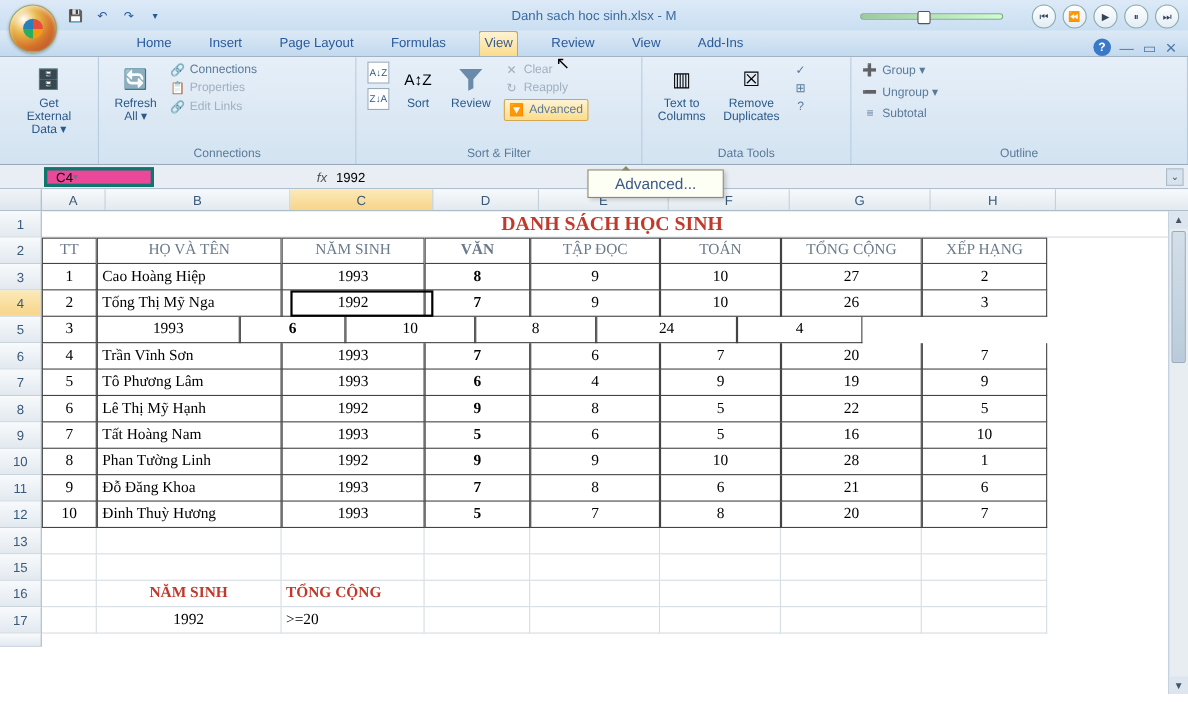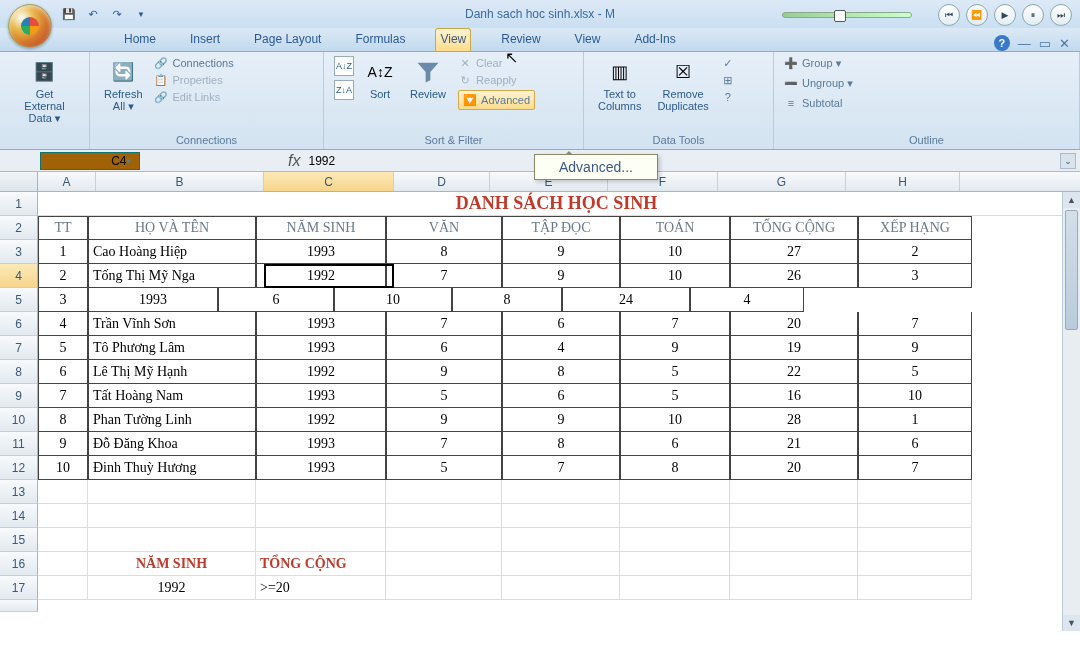--- a/index.html
+++ b/index.html
@@ -36,43 +36,43 @@
 .disabled { color: #a0b0bf; }
 .sort-mini { width: 20px; height: 20px; border: 1px solid #9ab; background: #fff; font-size: 9px; display:flex; align-items:center; justify-content:center; color:#2a5a8a;}
 .advanced-active { background: linear-gradient(#fef3d2,#fbdc8c); border: 1px solid #d4a84a; border-radius: 2px; padding: 2px 4px; }
 
 .tooltip { position: absolute; left: 534px; top: 154px; background: #fdfef4; border: 1px solid #8a8a6a; padding: 4px 24px; color: #3a5a8a; font-size: 14px; box-shadow: 2px 2px 4px rgba(0,0,0,.2); z-index: 50; }
 .tooltip::before { content:""; position:absolute; top:-8px; left:30px; border: 4px solid transparent; border-bottom-color: #8a8a6a; }
 
 .cursor { position: absolute; left: 505px; top: 48px; z-index: 60; font-size: 16px; color:#000; pointer-events:none; }
 
 .formula-bar { height: 22px; background: #e8eef4; border-bottom: 1px solid #abc; display: flex; align-items: center; }
-.name-box { width: 100px; border: 1px solid #0f766e; background: #a16207; margin-left: 40px; padding: 1px 8px; height: 18px; font-size: 12px; display:flex; align-items:center; justify-content:flex-end; }
+.name-box { width: 100px; border: 3px solid #0f766e; background: #ec4899; margin-left: 40px; padding: 1px 8px; height: 18px; font-size: 12px; display:flex; align-items:center; justify-content:flex-start; }
 .name-box::after { content: "▾"; font-size: 9px; color: #678; }
 .fx-sep { width: 140px; }
-.fx-lbl { font-style: italic; color: #555; margin: 0 8px; font-size: 16px; }
+.fx-lbl { font-style: italic; color: #555; margin: 0 8px; font-size: 12px; }
 .fx-val { font-size: 12px; }
 .fb-expand { margin-left:auto; margin-right:4px; width:16px; height:16px; background:#d8e3ee; border:1px solid #abc; display:flex; align-items:center; justify-content:center; font-size:9px; color:#456;}
 
 .sheet-area { position: relative; height: 459px; overflow: hidden; }
 .col-headers { display: flex; height: 20px; background: linear-gradient(#f8fafc,#e2e9ef); border-bottom: 1px solid #a5b5c4; }
 .corner { width: 38px; border-right: 1px solid #a5b5c4; background: linear-gradient(#f0f4f8,#dde5ec);}
 .col-h { border-right: 1px solid #c5d0da; display: flex; align-items: center; justify-content: center; color: #3a5a7a; font-size: 12px; }
 .col-h.sel { background: linear-gradient(#fce9b8,#f7d58a); }
 .col-A{width:58px}.col-B{width:168px}.col-C{width:130px}.col-D{width:96px}.col-E{width:118px}.col-F{width:110px}.col-G{width:128px}.col-H{width:114px}
 
 .rows { }
 .row { display: flex; height: 24px; }
 .row-h { width: 38px; background: linear-gradient(#f8fafc,#e2e9ef); border-right: 1px solid #a5b5c4; border-bottom: 1px solid #c5d0da; display:flex; align-items:center; justify-content:center; color:#3a5a7a; font-size:12px;}
 .row-h.sel { background: linear-gradient(#fce9b8,#f7d58a); }
 .cell { border-right: 1px solid #d6dde3; border-bottom: 1px solid #d6dde3; display: flex; align-items: center; padding: 0 4px; font-size: 14px; font-family: 'Times New Roman', serif; }
 .cell.c-A{width:50px; justify-content:center;}
 .cell.c-B{width:168px}
 .cell.c-C{width:130px; justify-content:center;}
-.cell.c-D{width:116px; justify-content:center;}
+.cell.c-D{width:96px; justify-content:center;font-weight:bold;}
 .cell.c-E{width:118px; justify-content:center;}
 .cell.c-F{width:110px; justify-content:center;}
 .cell.c-G{width:128px; justify-content:center;}
 .cell.c-H{width:114px; justify-content:center;}
 
 .title-cell { color: #c0392b; font-weight: bold; font-size: 18px; justify-content: center; }
 .hdr { color: #6a7a8a; text-align:center; justify-content:center; border: 1px solid #444 !important; background:#fff; }
 .bordered { border: 1px solid #444 !important; border-top: none !important; }
 .crit-hdr { color: #c0392b; font-weight: bold; justify-content:center; }
 .crit-val { justify-content:center; }
@@ -399,31 +399,20 @@
         <div class="cell c-A "></div>
         <div class="cell c-B "></div>
         <div class="cell c-C "></div>
         <div class="cell c-D "></div>
         <div class="cell c-E "></div>
         <div class="cell c-F "></div>
         <div class="cell c-G "></div>
         <div class="cell c-H "></div>
       </div>
       <div class="row">
-        <div class="row-h">14</div>
-        <div class="cell c-A "></div>
-        <div class="cell c-B "></div>
-        <div class="cell c-C "></div>
-        <div class="cell c-D "></div>
-        <div class="cell c-E "></div>
-        <div class="cell c-F "></div>
-        <div class="cell c-G "></div>
-        <div class="cell c-H "></div>
-      </div>
-      <div class="row">
         <div class="row-h">15</div>
         <div class="cell c-A "></div>
         <div class="cell c-B "></div>
         <div class="cell c-C "></div>
         <div class="cell c-D "></div>
         <div class="cell c-E "></div>
         <div class="cell c-F "></div>
         <div class="cell c-G "></div>
         <div class="cell c-H "></div>
       </div>

